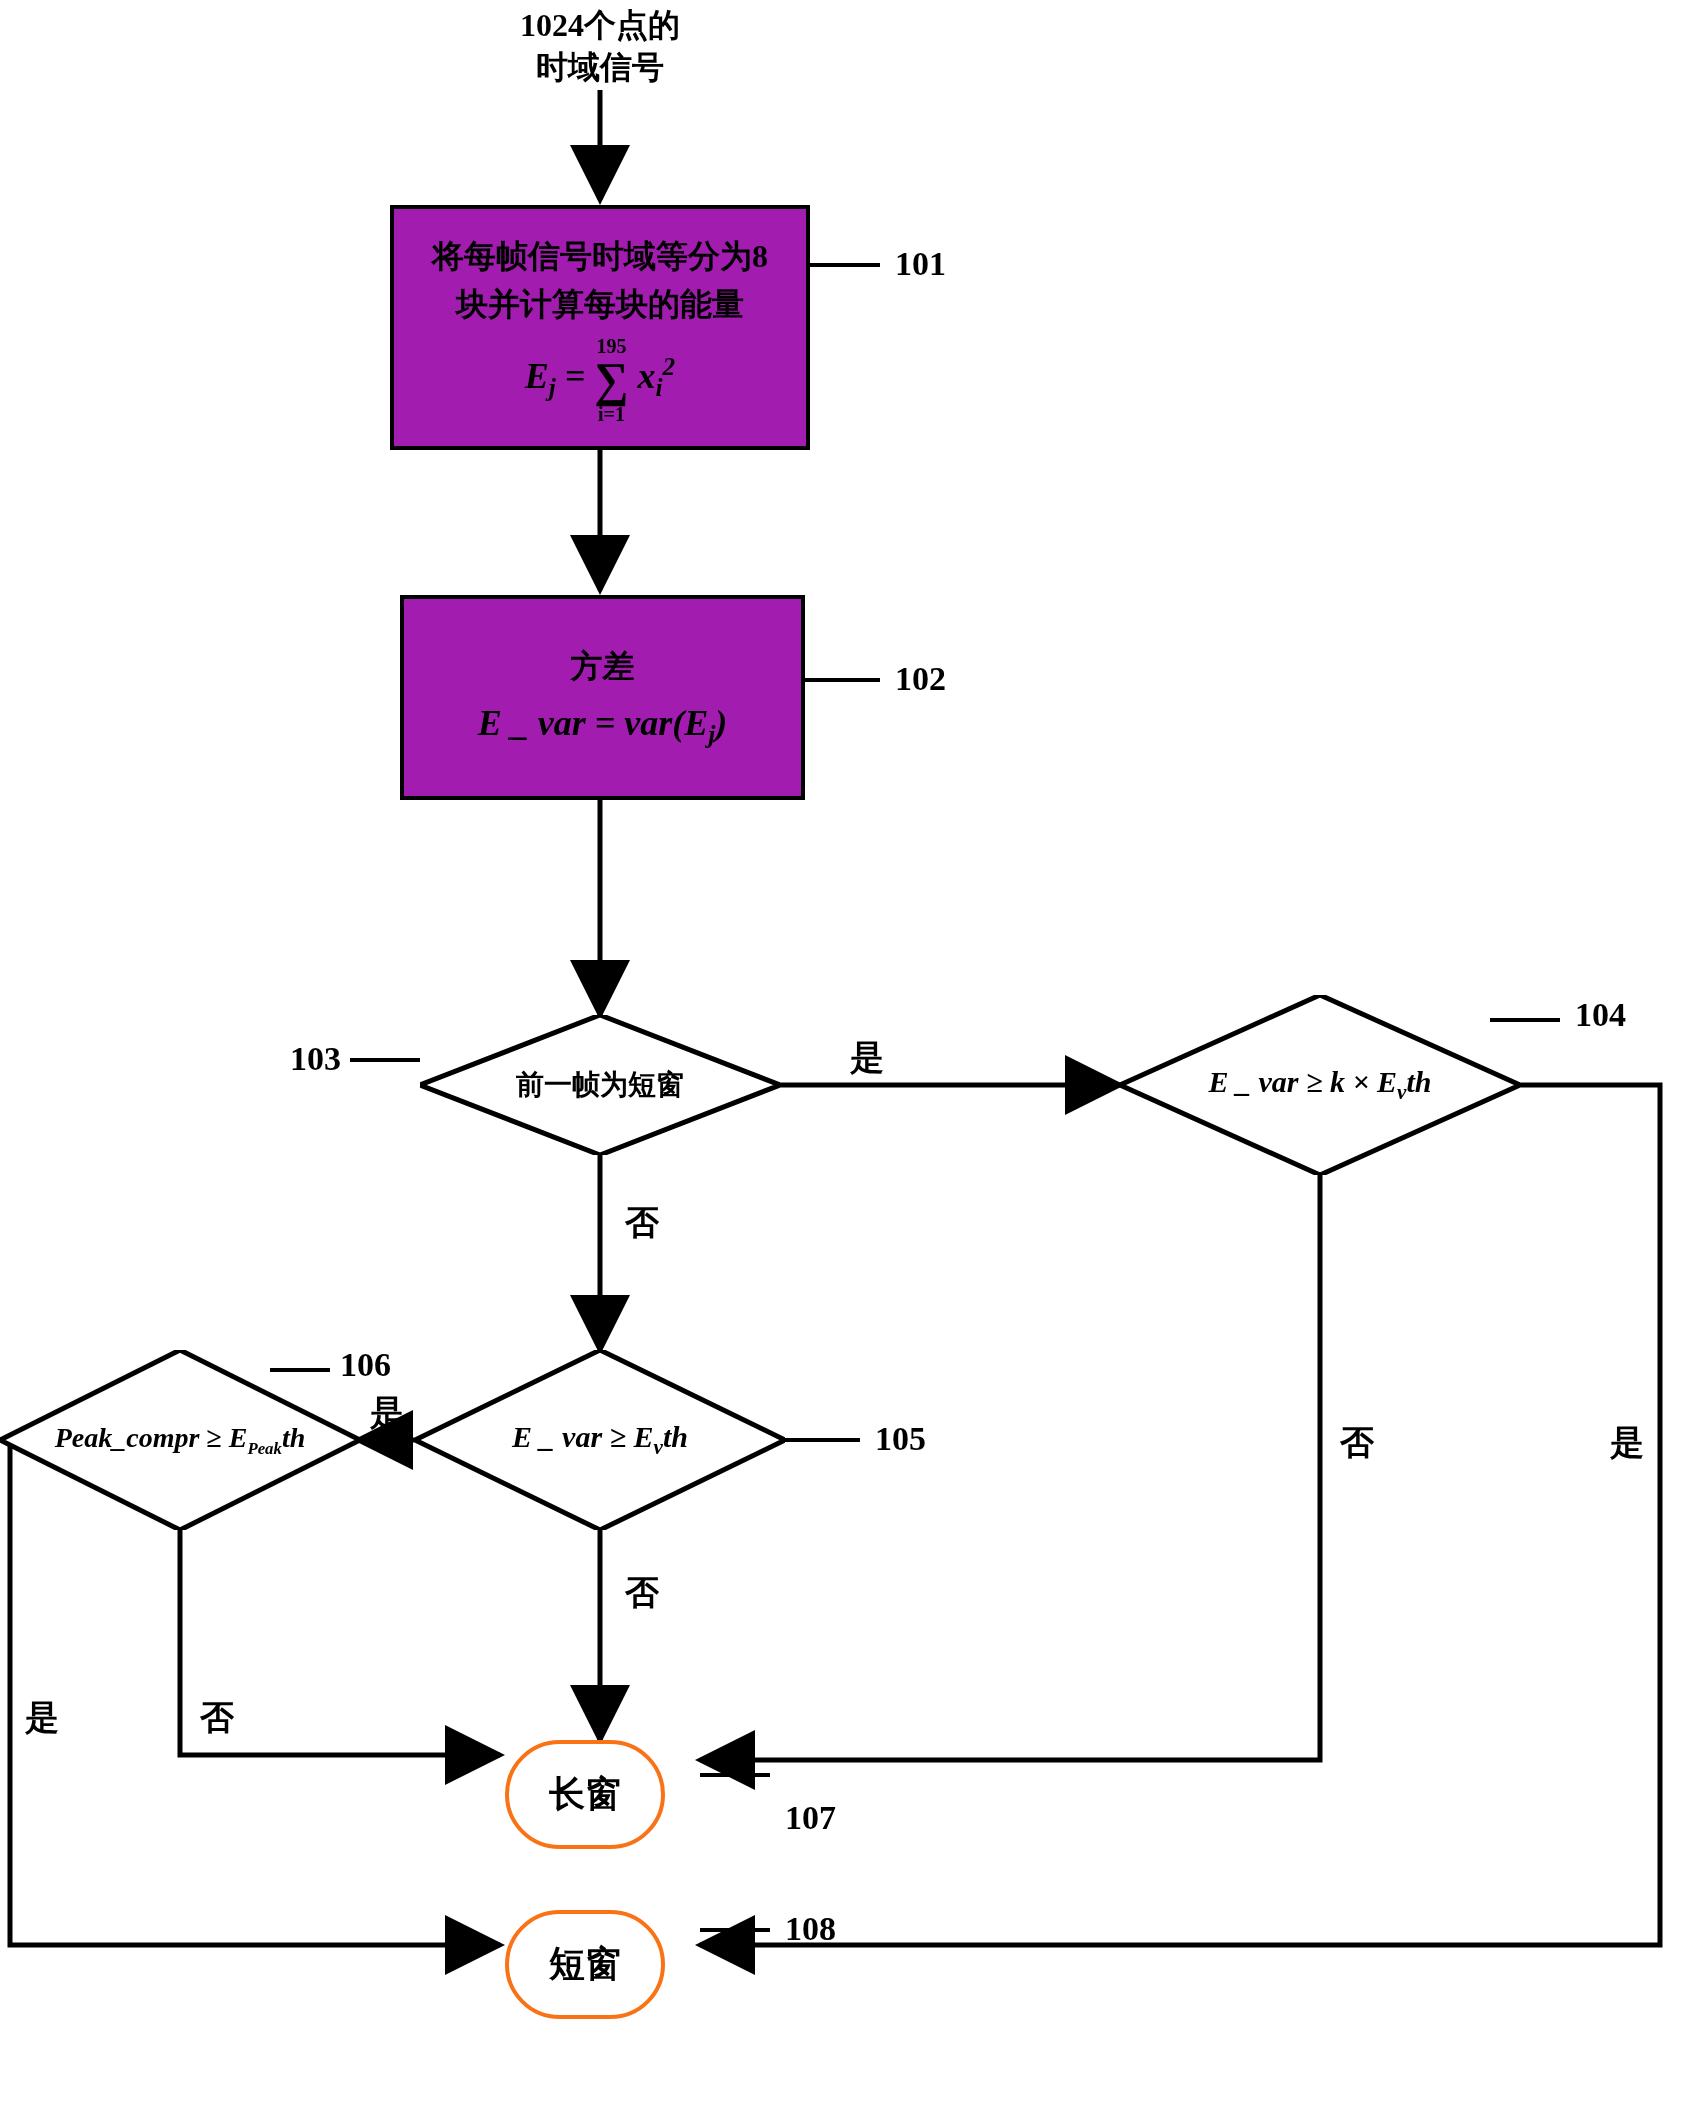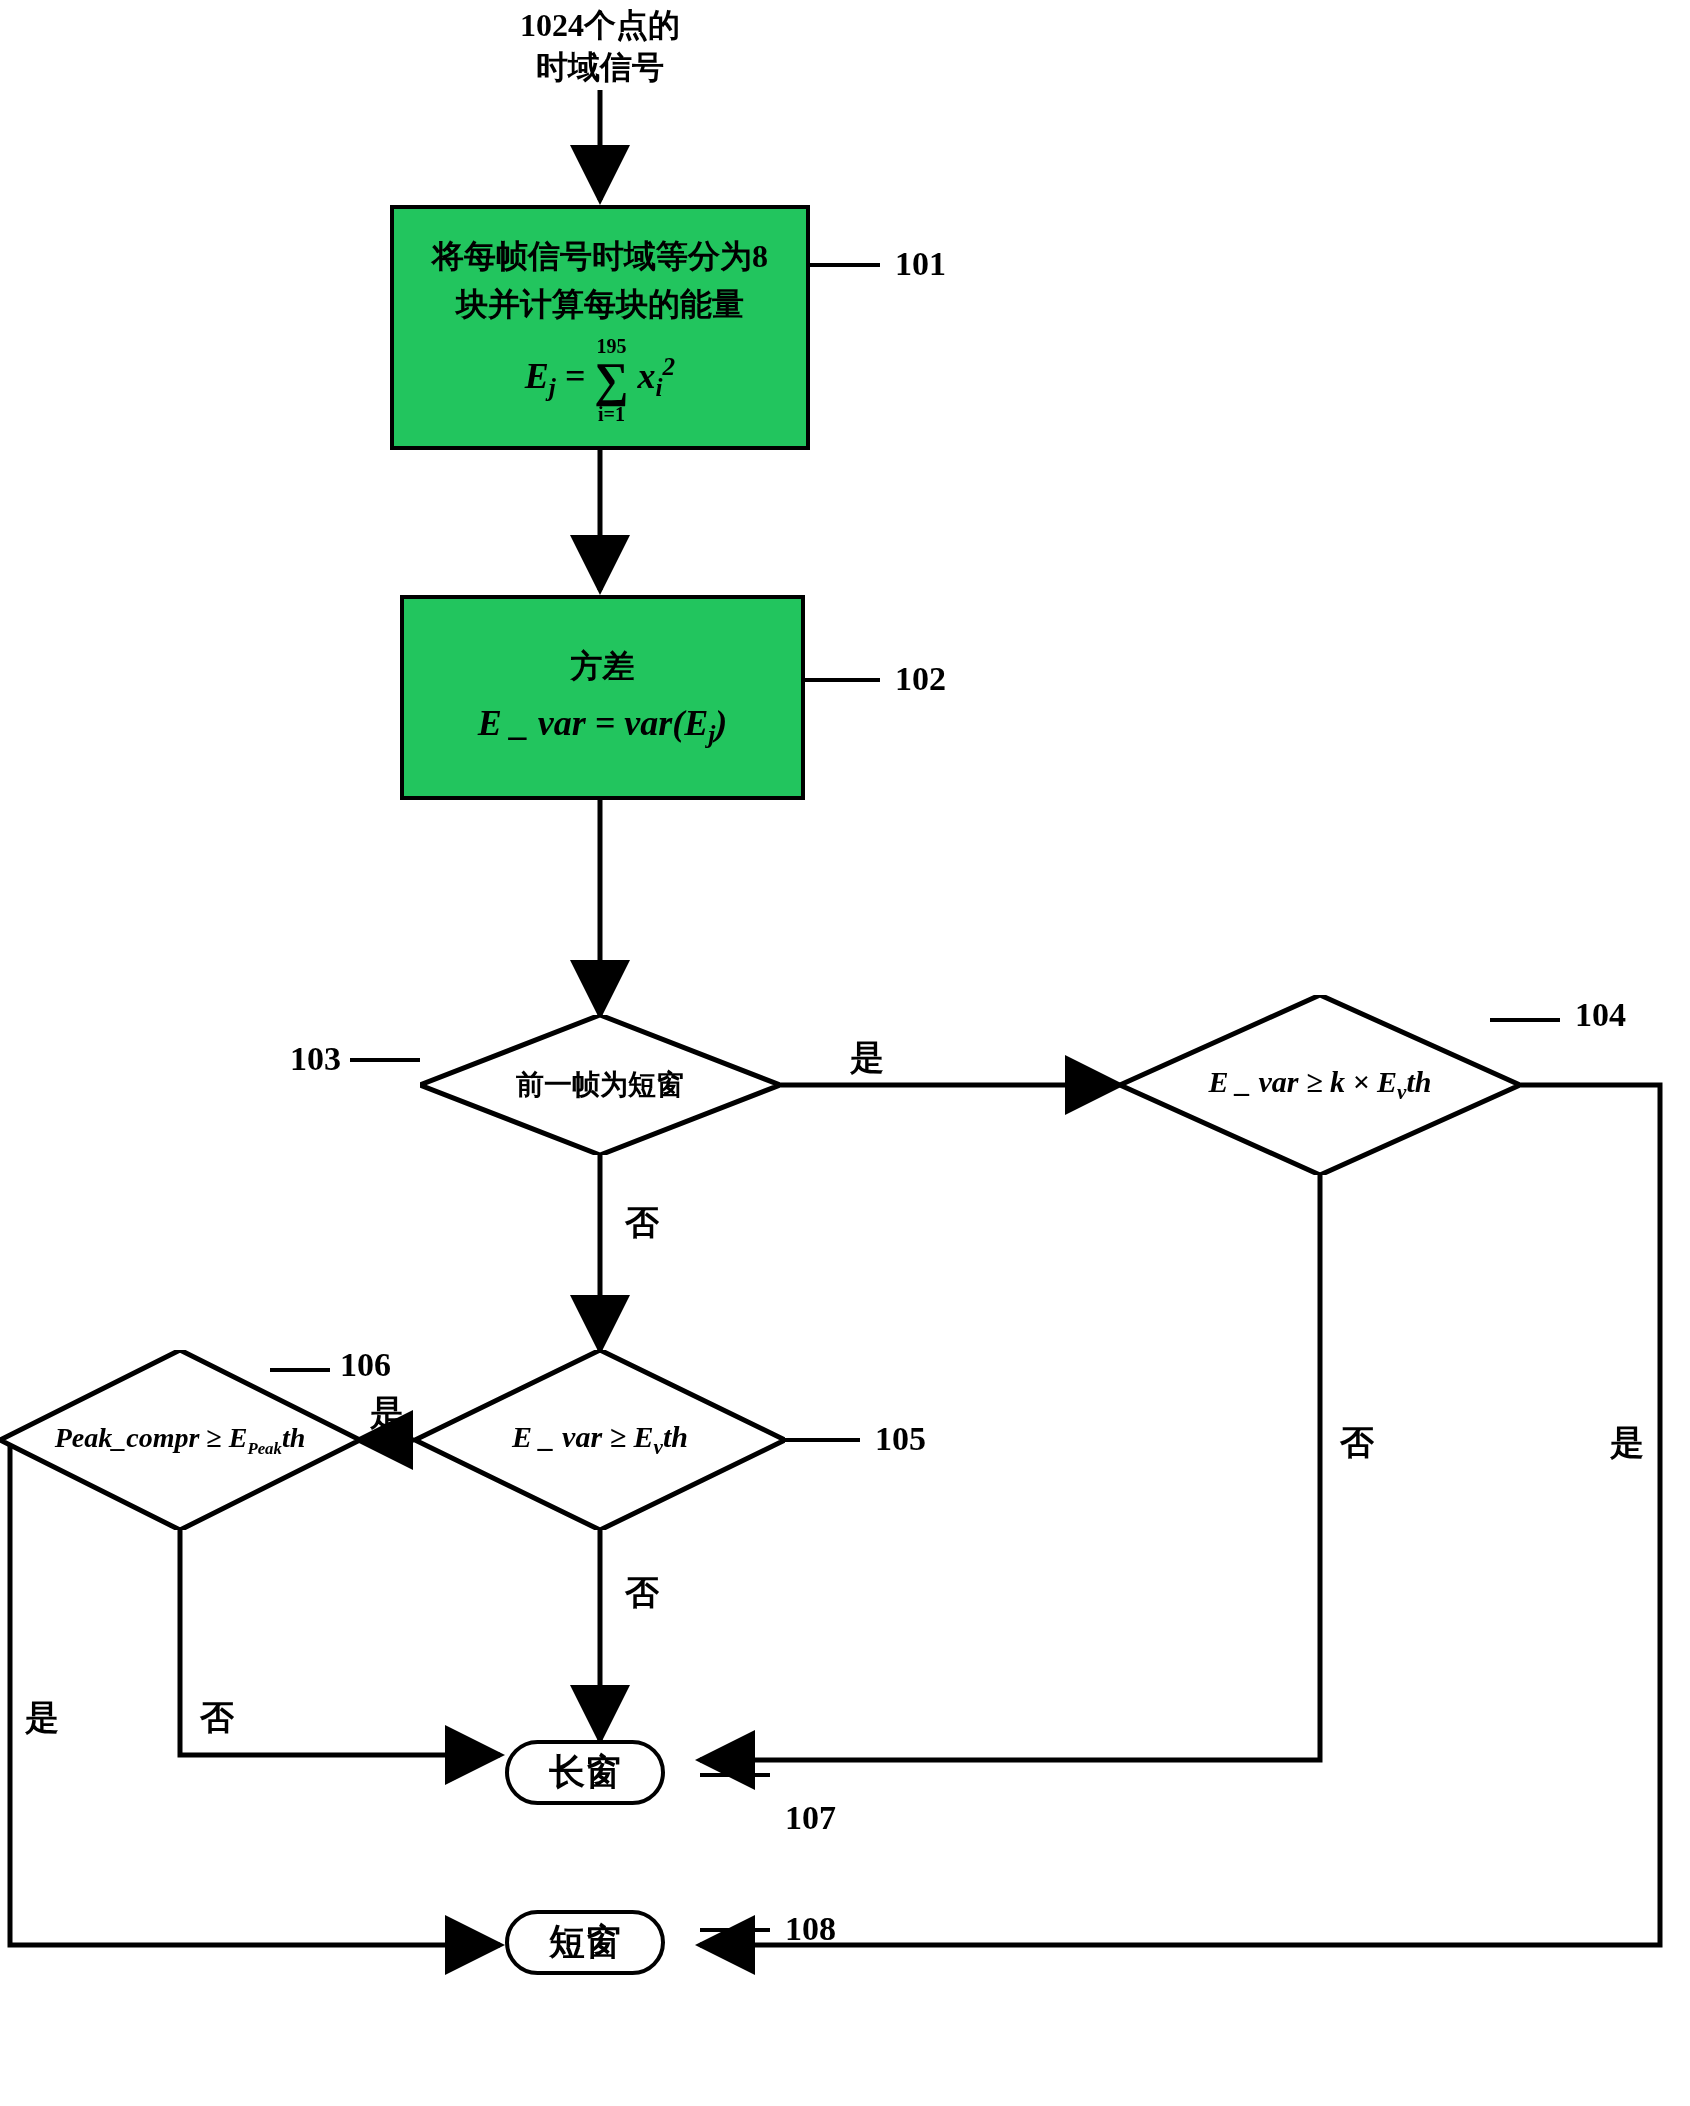--- a/index.html
+++ b/index.html
@@ -13,21 +13,21 @@
   .node {
     position: absolute;
     display: flex;
     align-items: center;
     justify-content: center;
     text-align: center;
     font-weight: bold;
   }
   .process {
     border: 4px solid #000;
-    background: #22c55e;
+    background: #a21caf;
     padding: 8px;
     line-height: 1.5;
     font-size: 32px;
   }
   .diamond {
     position: absolute;
   }
   .diamond svg { position: absolute; top: 0; left: 0; }
   .diamond-label {
     position: absolute;
@@ -37,24 +37,24 @@
     align-items: center;
     justify-content: center;
     font-weight: bold;
     font-size: 30px;
     text-align: center;
     font-style: italic;
     font-family: "Times New Roman", serif;
   }
   .diamond-label .cn { font-style: normal; font-family: "SimSun", serif; }
   .terminal {
-    border: 4px solid #000000;
+    border: 4px solid #f97316;
     border-radius: 999px;
     background: #fff;
-    padding: 4px 40px;
+    padding: 26px 40px;
     font-weight: bold;
     font-size: 36px;
   }
   .label {
     position: absolute;
     font-weight: bold;
     font-size: 34px;
   }
   .ref {
     position: absolute;

